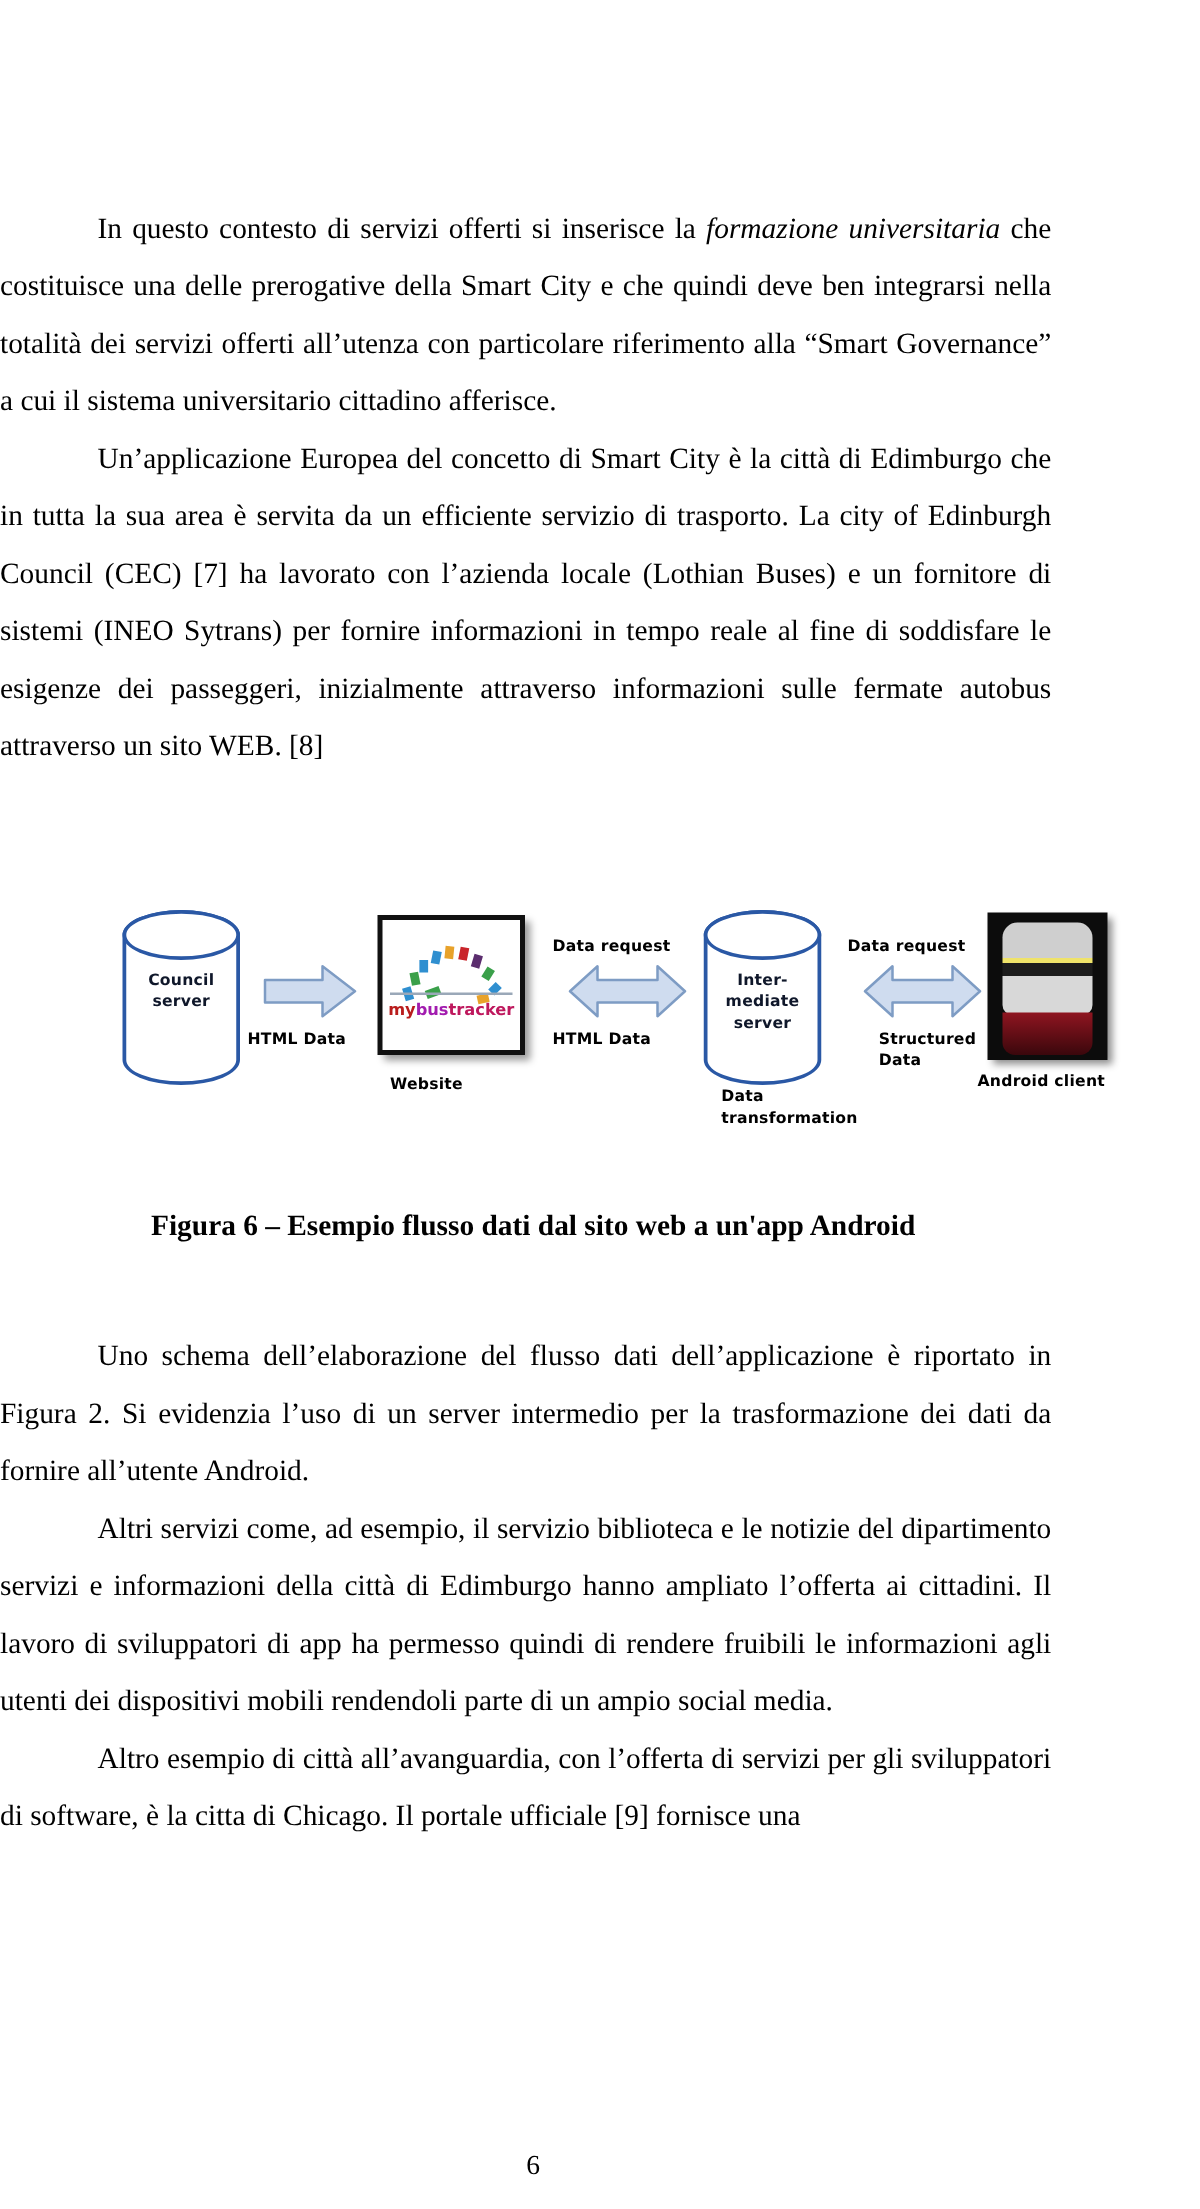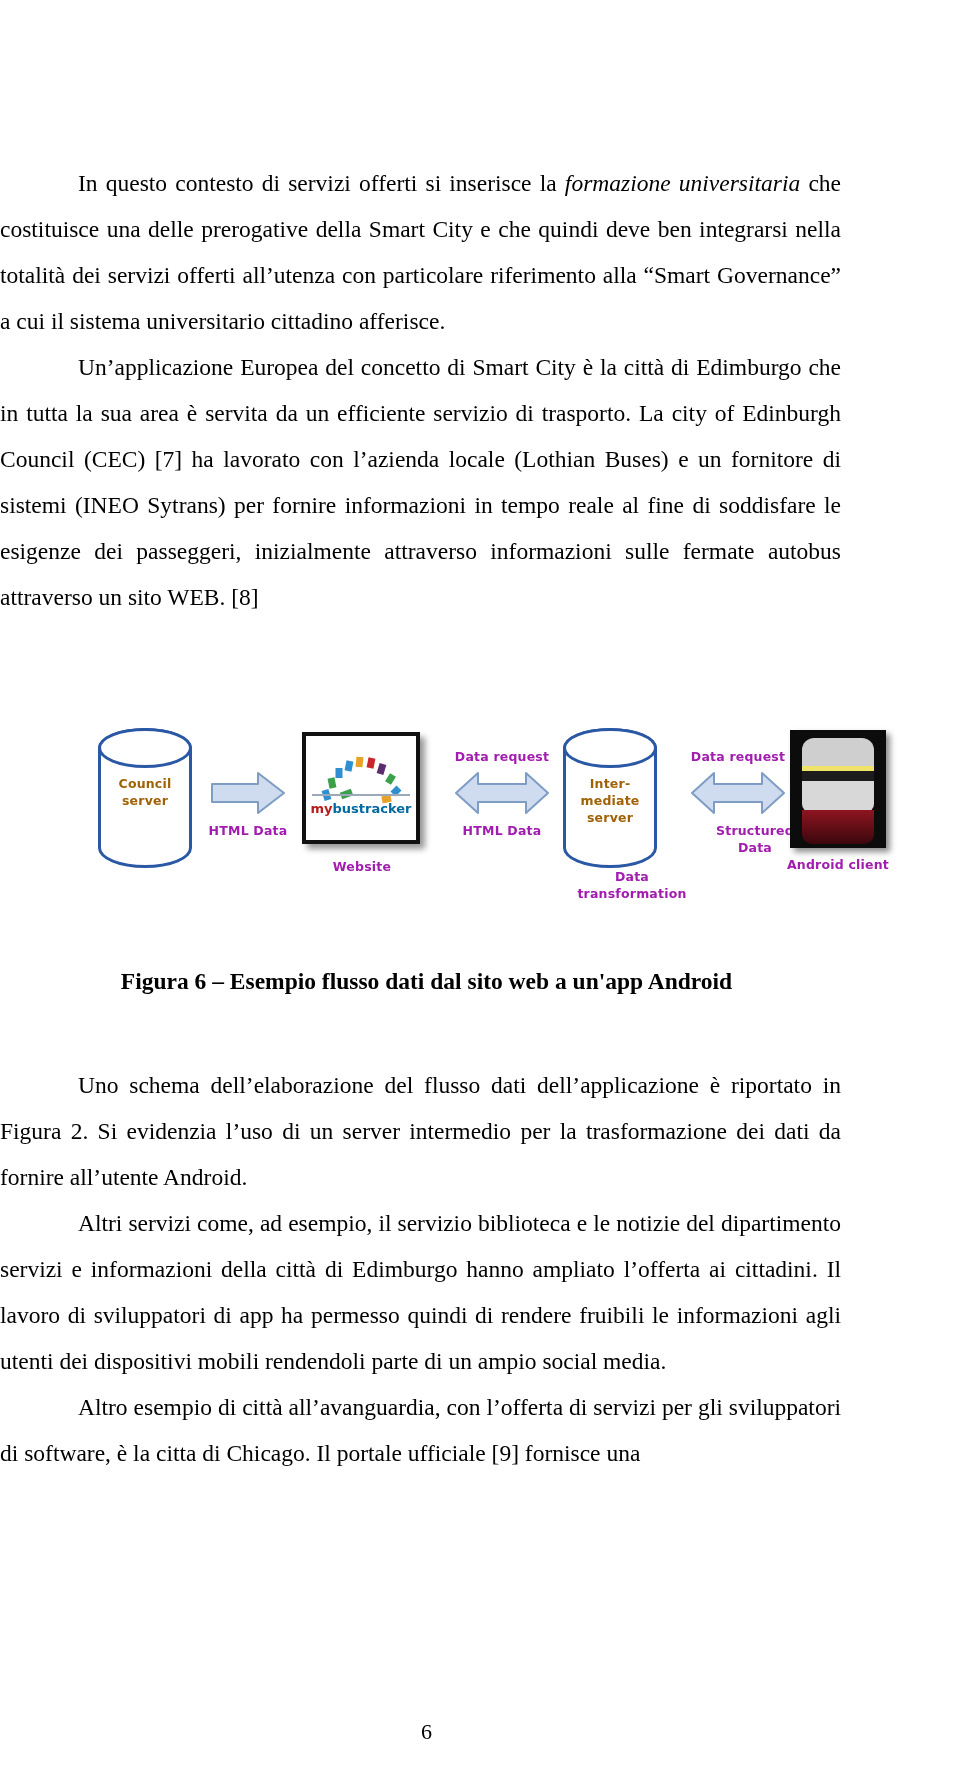--- a/index.html
+++ b/index.html
@@ -93,21 +93,21 @@
     box-sizing: border-box;
     background: #ffffff;
   }
   .cyl .cyl-label {
     position: absolute;
     top: 44px;
     left: 0; right: 0;
     text-align: center;
     font-size: 12.5px;
     font-weight: bold;
-    color: #a16207;
+    color: #0f172a;
     line-height: 17px;
     letter-spacing: 0.2px;
     z-index: 3;
   }
 
   #cyl-council { left: 8px; top: 10px; }
   #cyl-inter  { left: 473px; top: 10px; }
 
   
   .site-box {
@@ -133,22 +133,22 @@
   .logo-text {
     position: absolute;
     left: 0; right: 0;
     bottom: 24px;
     text-align: center;
     font-size: 13px;
     font-weight: bold;
     font-family: "DejaVu Sans", sans-serif;
   }
   .logo-text .my { color: #b91c1c; }
-  .logo-text .bus { color: #0369a1; }
-  .logo-text .tracker { color: #0369a1; }
+  .logo-text .bus { color: #a21caf; }
+  .logo-text .tracker { color: #be185d; }
   .logo-rule {
     position: absolute;
     left: 6px; right: 6px;
     bottom: 44px;
     height: 2px;
     background: #9aa8b8;
   }
 
   
   .phone {
@@ -188,22 +188,21 @@
     width: 96px;
     height: 46px;
   }
 
   
   .dlabel {
     position: absolute;
     font-family: "DejaVu Sans", sans-serif;
     font-size: 12.5px;
     font-weight: bold;
-    color: #a21caf;
-    text-align: center;
+    color: #000000;
     line-height: 17px;
     letter-spacing: 0.2px;
   }
 
   
   .caption {
     position: absolute;
     top: 968px;
     left: 0;
     width: 853px;

